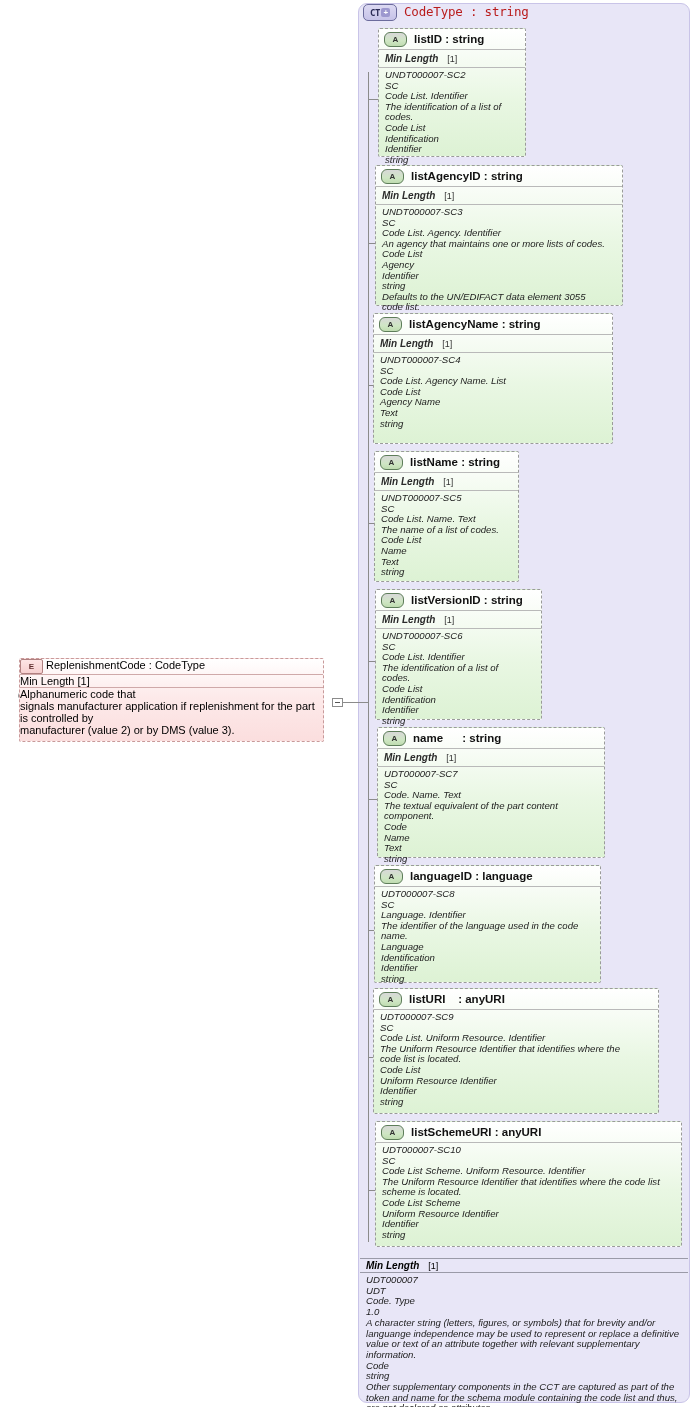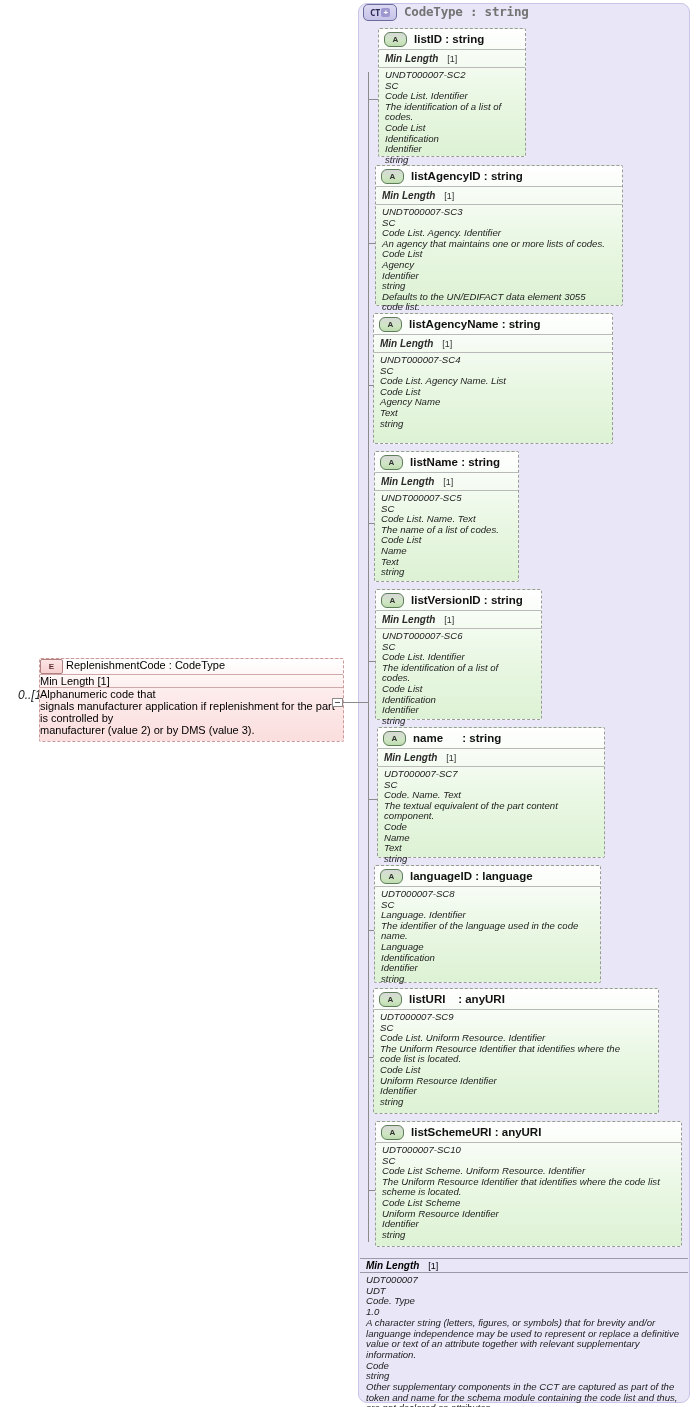--- a/index.html
+++ b/index.html
@@ -27,21 +27,21 @@
     background:linear-gradient(#dcd9f2,#c6c2e8);
     font-size:9px;font-weight:bold;letter-spacing:-.3px;color:#2a2a55;
     font-family:"DejaVu Sans Mono","Liberation Mono",monospace;
   }
   .ct-badge .plus{
     display:inline-block;width:9px;height:9px;margin-left:1px;
     border-radius:2px;background:#9d98cf;color:#fff;font-size:8px;
     line-height:9px;text-align:center;font-family:"Liberation Sans",sans-serif;
   }
   #ct-title{
-    font-size:12.5px;font-weight:bold;color:#737373;
+    font-size:12.5px;font-weight:normal;color:#b91c1c;
     font-family:"DejaVu Sans Mono","Liberation Mono",monospace;
     letter-spacing:-.2px;
   }
 
   
   .node{
     position:absolute;box-sizing:border-box;
     border:1px dashed #9a9a9a;
     border-radius:2px;
     background:#f4fbf2;
@@ -79,21 +79,21 @@
   .node .facet .fl{font-style:italic;font-weight:bold;font-size:10px;color:#2b2b2b;}
   .node .facet .fv{font-size:9px;color:#333;}
   .node .body{
     padding:2px 16px 4px 6px;
     font-style:italic;font-size:9.6px;line-height:10.6px;color:#1c1c1c;
   }
   .node .body div{white-space:pre-wrap;}
 
   
   #el-node{
-    position:absolute;left:39px;top:658px;width:305px;height:84px;
+    position:absolute;left:19px;top:658px;width:305px;height:84px;
     border:1px dashed #c89a9a;border-radius:2px;
     background:linear-gradient(#fff 0%,#fdeaea 45%,#fbdede 100%);
     box-sizing:border-box;
   }
   #el-node .facet{border-top:1px solid #cfa9a9;border-bottom:1px solid #cfa9a9;}
   #el-card{position:absolute;left:18px;top:688px;font-size:12px;font-style:italic;color:#222;}
 
   
   .vline{position:absolute;background:#8b8b8b;width:1px;}
   .hline{position:absolute;background:#8b8b8b;height:1px;}

